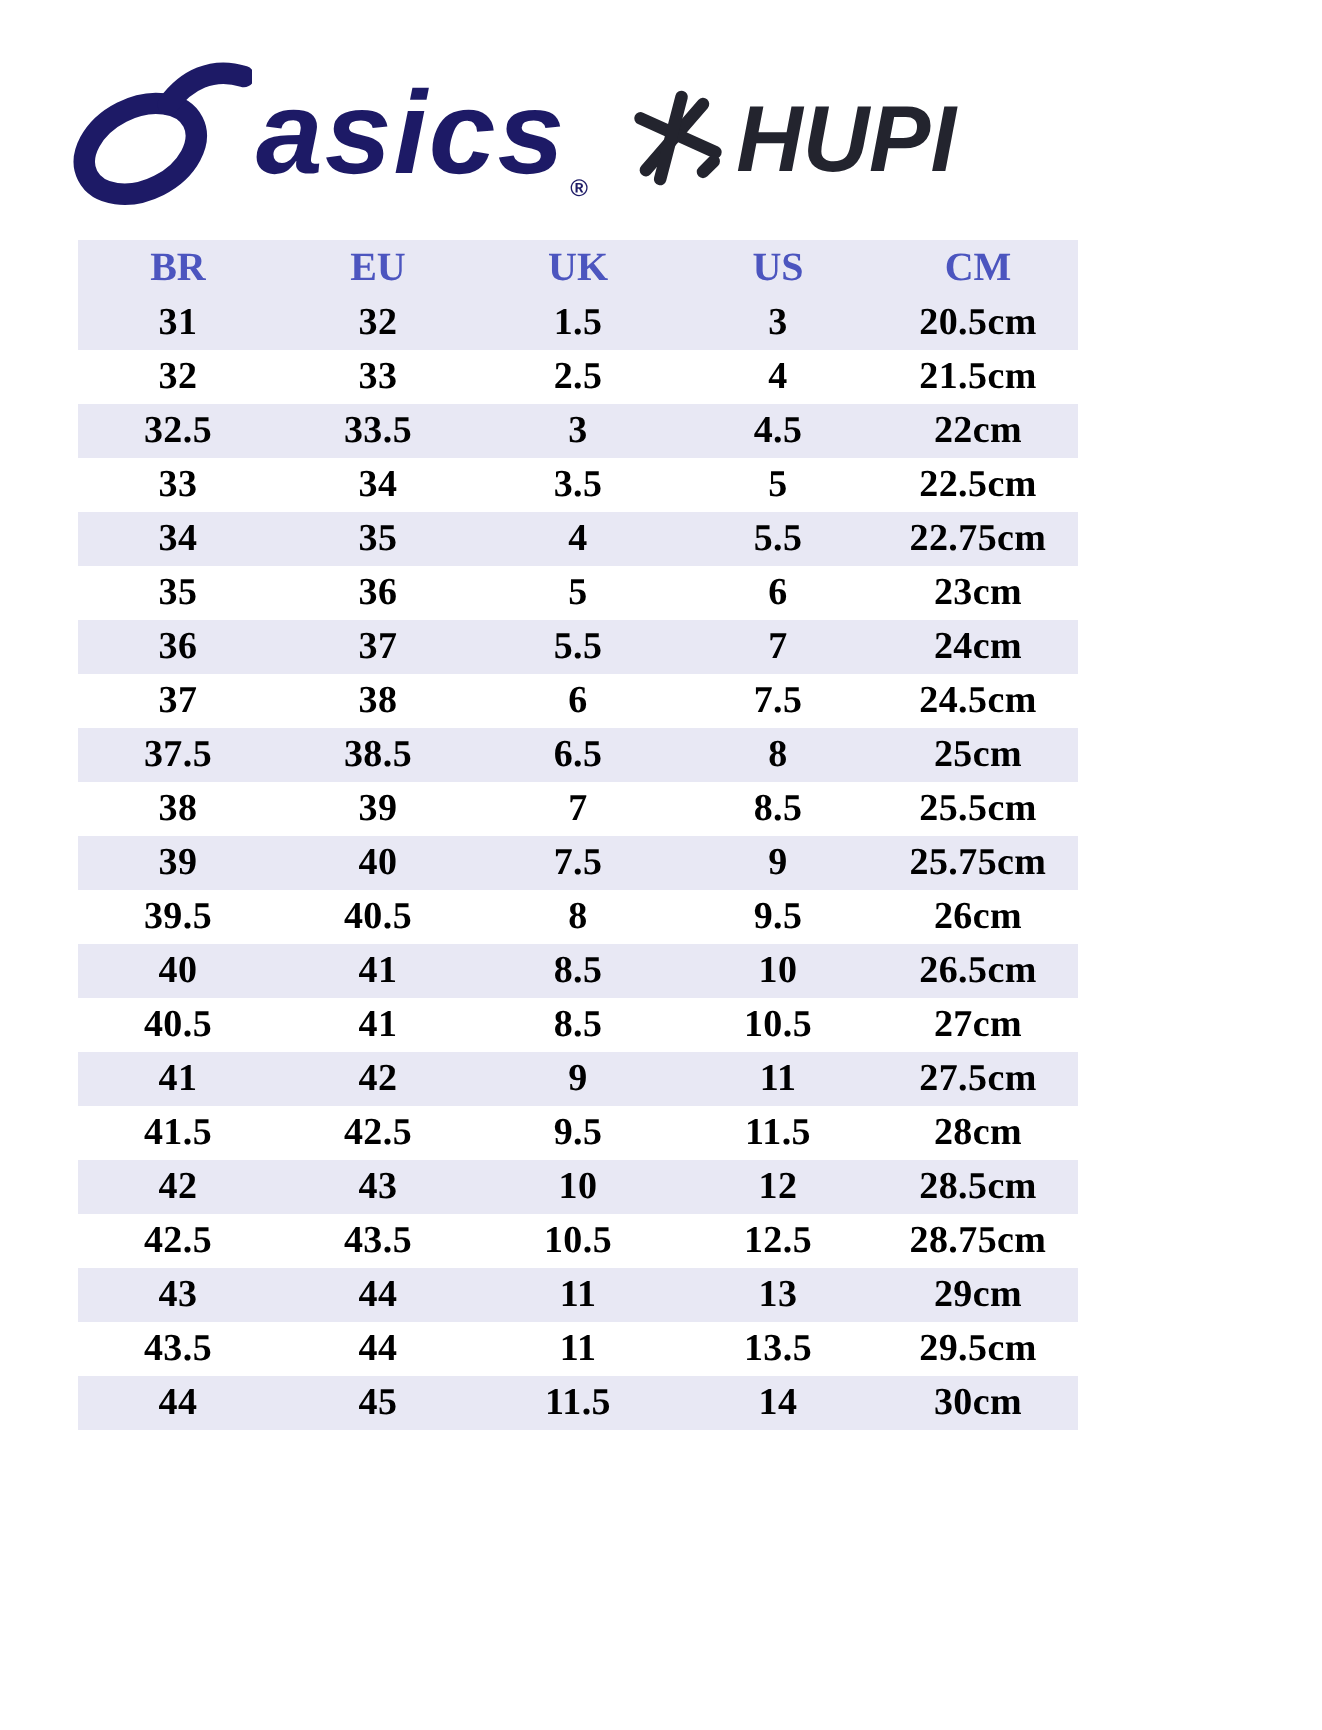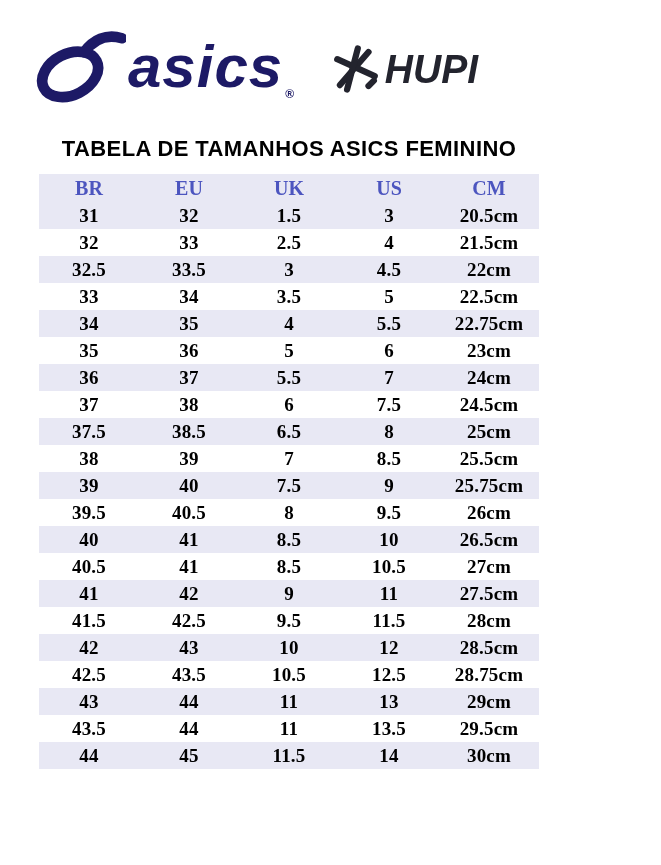--- a/index.html
+++ b/index.html
@@ -54,21 +54,21 @@
     margin: 0 0 6px 2px;
   }
   .hupi-logo {
     display: inline-flex;
     align-items: center;
     color: var(--hupi-dark, #23242E);
     margin-top: 4px;
   }
   .hupi-symbol { width: 50px; height: 50px; display: block; margin-right: 4px; }
   .hupi-wordmark {
-    font-size: 39px;
+    font-size: 46px;
     font-weight: bold;
     font-style: italic;
     line-height: 1;
     letter-spacing: 0px;
     transform: scaleY(1.02);
   }
 
   
   .page-title {
     margin-top: 28px;
@@ -134,21 +134,20 @@
           <path d="M 7 17 L 49 36"></path>
           <path d="M 30 5 L 18 51"></path>
           <path d="M 42 47 L 48 41"></path>
         </g>
       </svg>
       <span class="hupi-wordmark">HUPI</span>
     </div>
 
   </div>
 
-  <div class="page-title">TABELA DE TAMANHOS ASICS FEMININO</div>
 
   <table class="size-table">
     <thead>
       <tr>
         <th>BR</th>
         <th>EU</th>
         <th>UK</th>
         <th>US</th>
         <th>CM</th>
       </tr>

